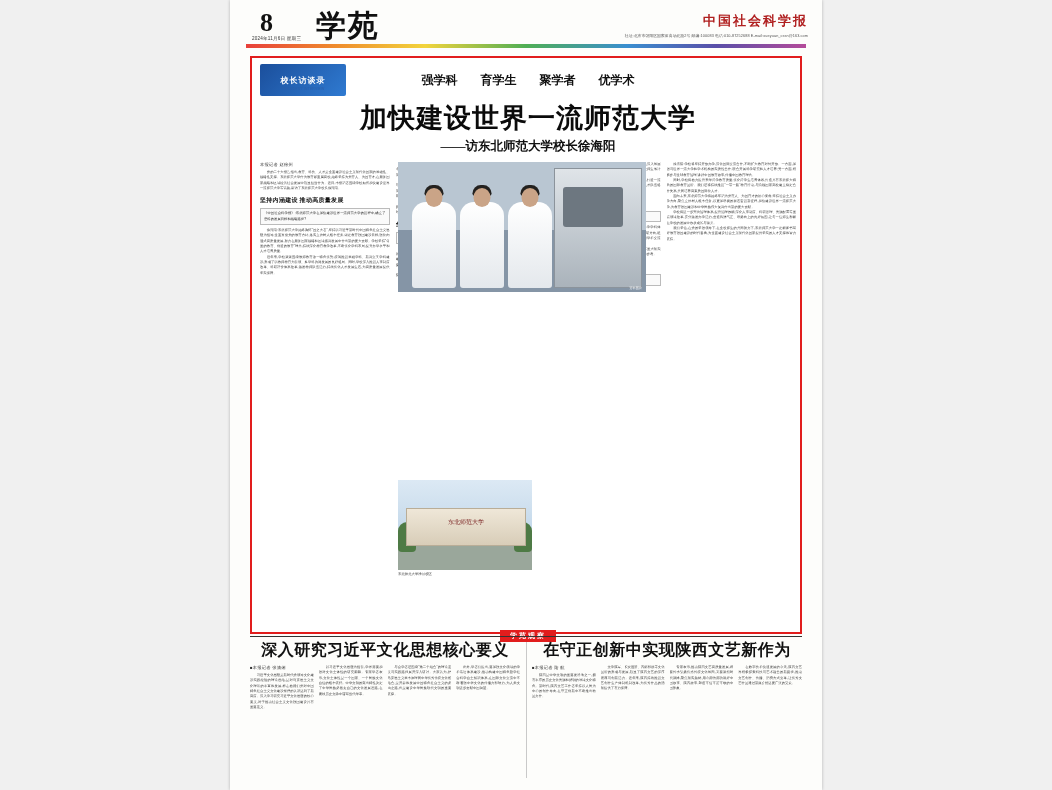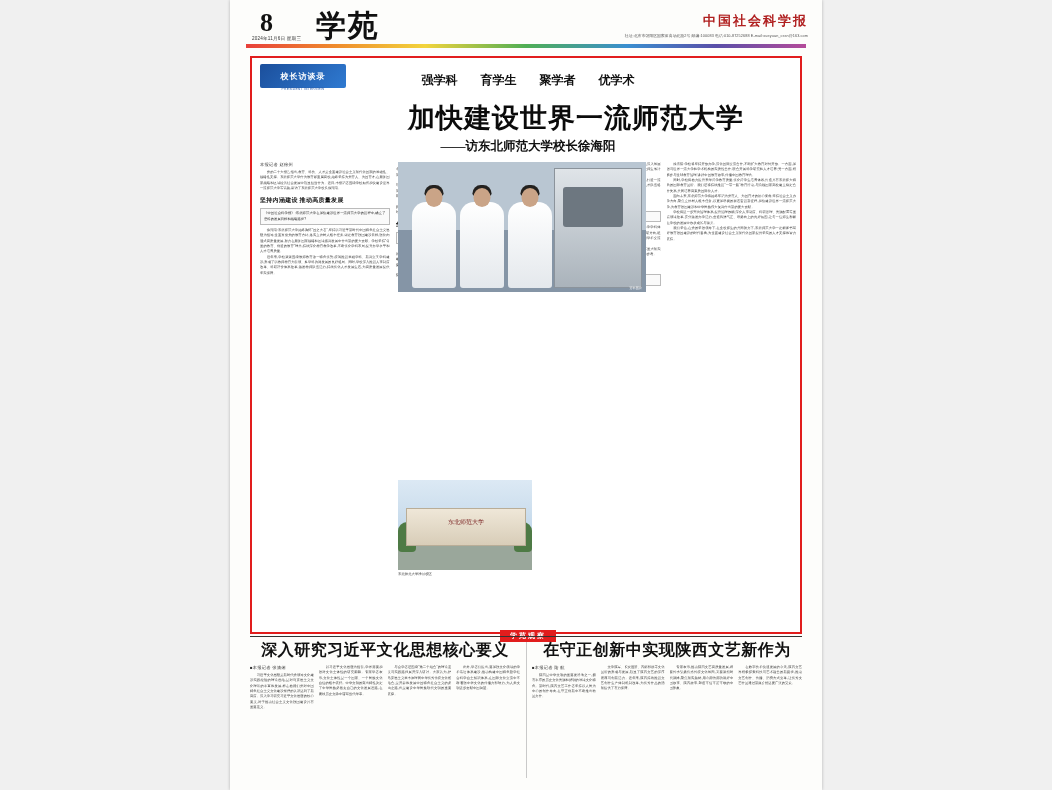--- a/index.html
+++ b/index.html
@@ -95,21 +95,21 @@
     position: absolute;
     left: 20px; top: 56px;
     width: 552px; height: 578px;
     border: 2px solid #e11d1d;
     box-sizing: border-box;
     background: #fff;
   }
   .feature-logo {
     position: absolute;
     left: 8px; top: 6px;
-    width: 86px; height: 24px;
+    width: 86px; height: 32px;
     background: linear-gradient(135deg, #1b4f9c, #2f7ad1);
     border-radius: 2px;
     color: #fff;
     display: flex;
     align-items: center;
     justify-content: center;
   }
   .feature-logo-text {
     font-family: "Liberation Serif", serif;
     font-size: 8px;
@@ -139,21 +139,20 @@
   .headline {
     position: absolute;
     left: 0; top: 42px;
     width: 552px;
     text-align: center;
     font-family: "Liberation Serif", serif;
     font-size: 27px;
     font-weight: bold;
     color: #0b0b0b;
     letter-spacing: 1px;
-    padding-left: 48px;
   }
   .subhead {
     position: absolute;
     left: 0; top: 80px;
     width: 552px;
     text-align: center;
     font-family: "Liberation Serif", serif;
     font-size: 12.5px;
     font-weight: bold;
     color: #111;

